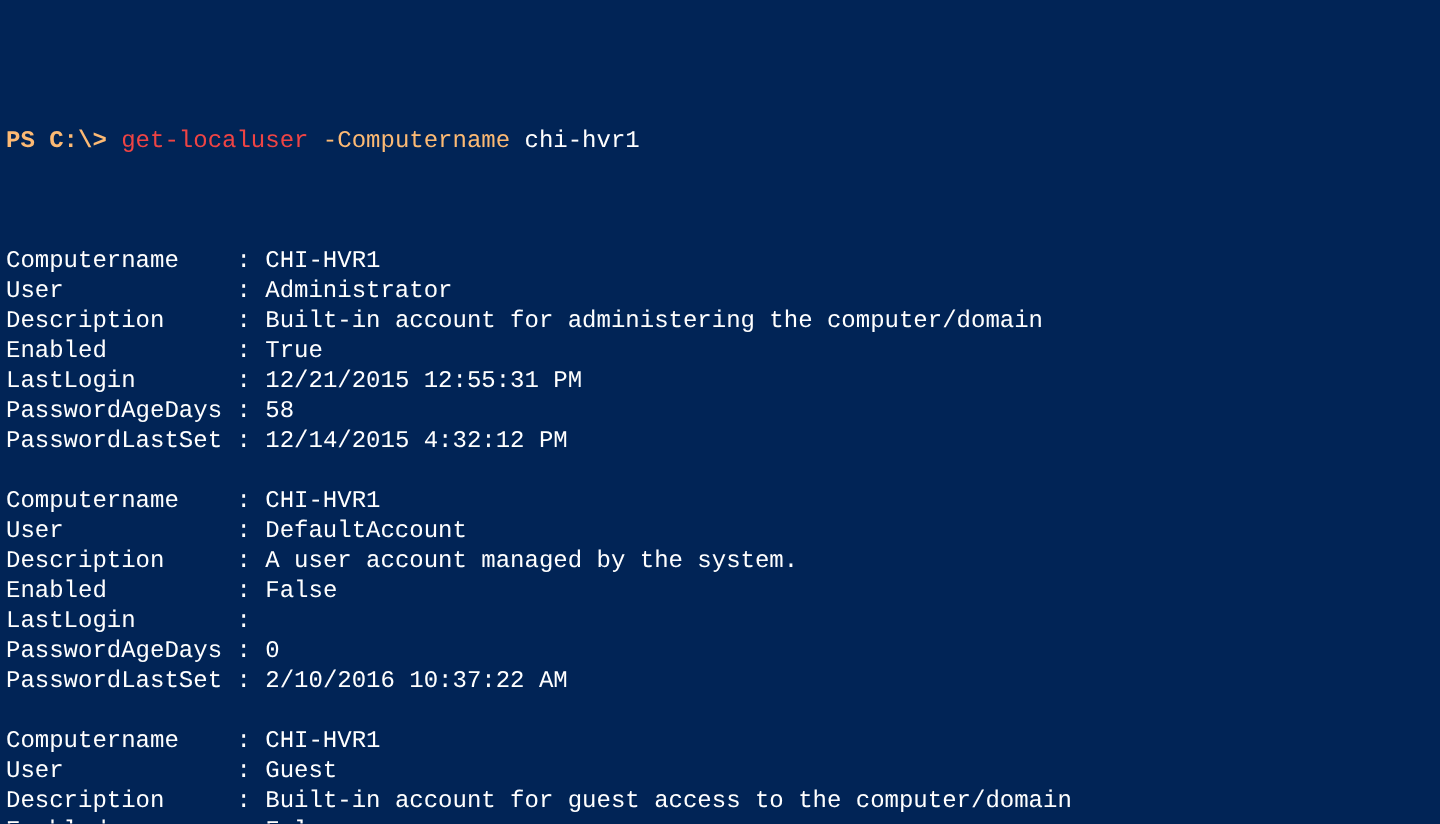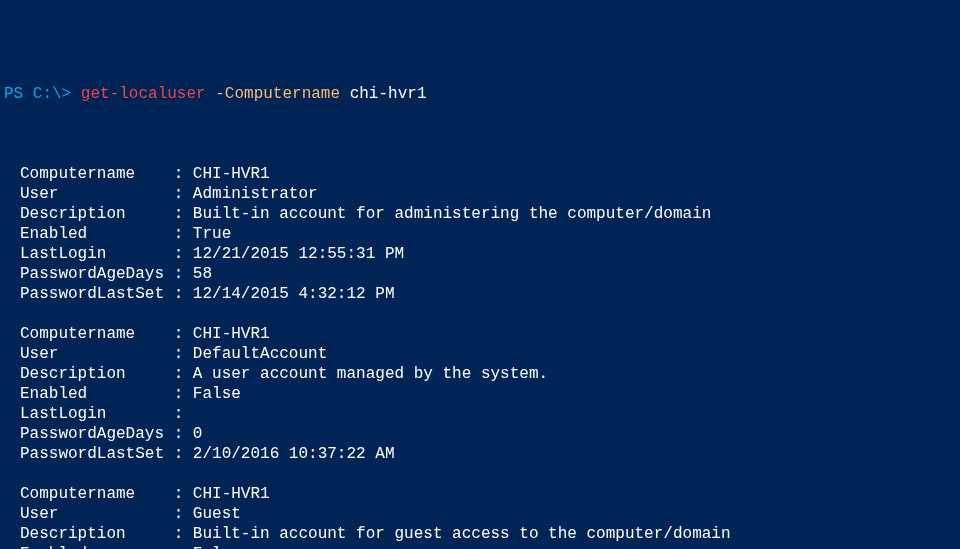--- a/index.html
+++ b/index.html
@@ -16,34 +16,34 @@
       width: 960px;
       height: 549px;
       padding: 4px 0 0 4px;
       overflow: hidden;
       white-space: pre;
     }
     .prompt-line {
       margin-bottom: 1.25em;
     }
     .prompt-prefix {
-      color: #0ea5e9;
+      color: #fdba74;
+      font-weight: bold;
     }
     .prompt-cmd {
       color: #ef4444;
     }
     .prompt-param {
       color: #fdba74;
     }
     .prompt-arg {
       color: #ffffff;
     }
     .record {
       margin-bottom: 1.25em;
-      margin-left: 16px;
     }
     .record-row {
       color: #ffffff;
     }
     .key {
       display: inline-block;
     }
   </style>
 </head>
 <body>

